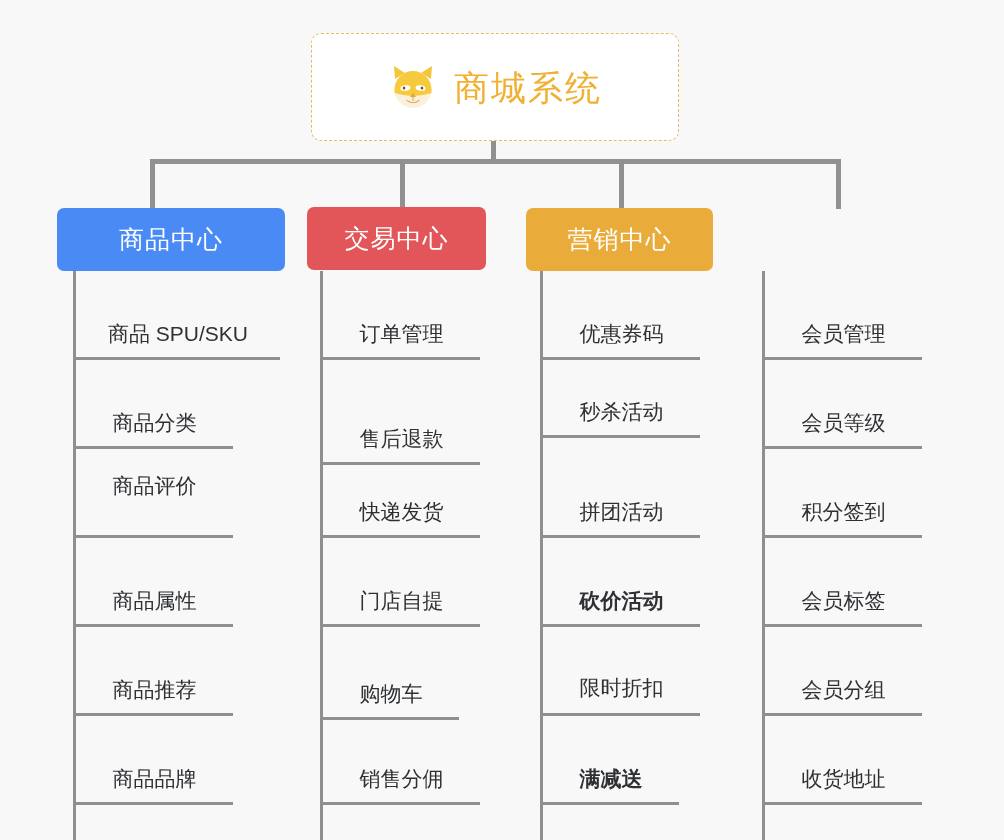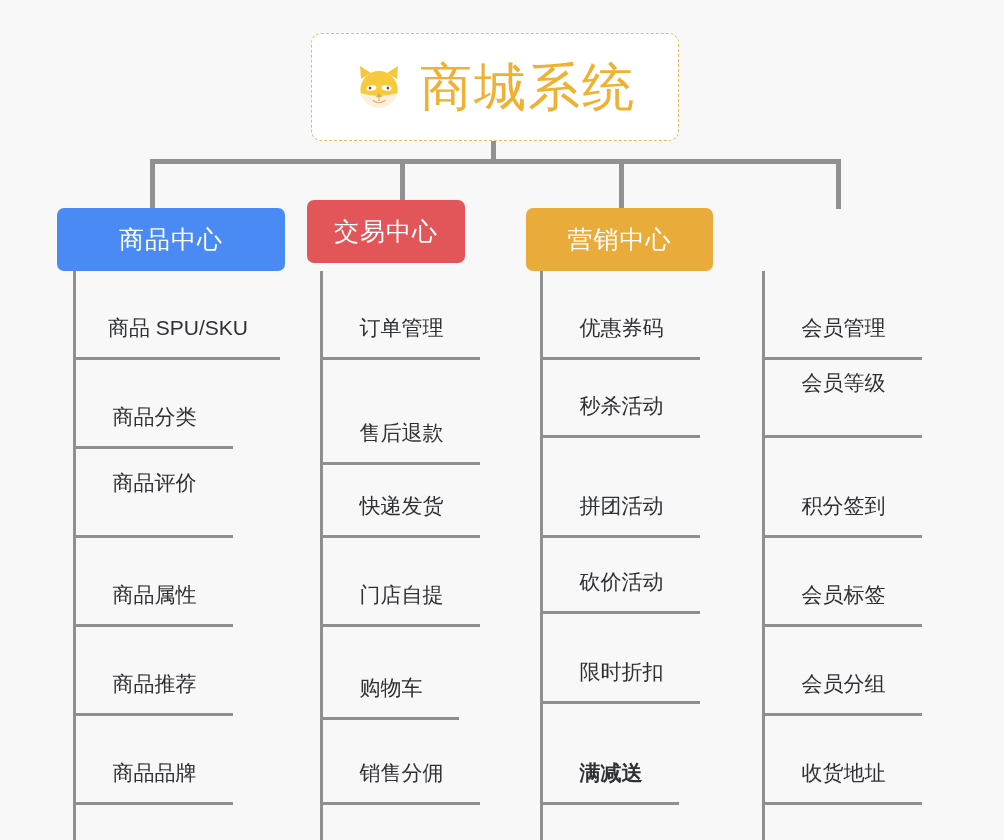--- a/index.html
+++ b/index.html
@@ -35,21 +35,21 @@
     justify-content: center;
     gap: 16px;
   }
   .root-logo {
     width: 50px;
     height: 50px;
     flex: 0 0 auto;
     display: block;
   }
   .root-title {
-    font-size: 52px;
+    font-size: 35px;
     color: #f0b132;
     letter-spacing: 2px;
     line-height: 1;
     white-space: nowrap;
   }
 
   
   .line {
     position: absolute;
     background: #919191;
@@ -84,21 +84,21 @@
     background: #8f8f8f;
   }
   .leaf-item {
     position: absolute;
     left: 3px;
     height: 89px;
     box-sizing: border-box;
     display: flex;
     align-items: flex-end;
     justify-content: center;
-    padding-bottom: 16px;
+    padding-bottom: 10px;
     border-bottom: 3px solid #8f8f8f;
   }
   .leaf-label {
     font-size: 21px;
     color: #2e3033;
     white-space: nowrap;
     line-height: 1.1;
     padding: 0 6px 2px 6px;
   }
 </style>
@@ -134,21 +134,21 @@
   <div class="line h-line" style="left:150px; top:159px; width:691px;"></div>
 
   <div class="line v-line" style="left:150px; top:159px; height:50px;"></div>
   <div class="line v-line" style="left:400px; top:159px; height:50px;"></div>
   <div class="line v-line" style="left:619px; top:159px; height:50px;"></div>
   <div class="line v-line" style="left:836px; top:159px; height:50px;"></div>
 
   <div class="cat-box" style="left:57px; top:208px; width:228px; background:#4A8AF4;">
     <span>商品中心</span>
   </div>
-  <div class="cat-box" style="left:307px; top:200px; width:158px; background:#E2565A;">
+  <div class="cat-box" style="left:307px; top:207px; width:179px; background:#E2565A;">
     <span>交易中心</span>
   </div>
   <div class="cat-box" style="left:526px; top:208px; width:187px; background:#E9AB3A;">
     <span>营销中心</span>
   </div>
 
   <div class="leaf-col" style="left:73px;">
     <div class="leaf-stem" style="height:569px;"></div>
     <div class="leaf-item" style="top:0px;   width:204px;">
         <span class="leaf-label">商品 SPU/SKU</span>
@@ -196,37 +196,37 @@
     <div class="leaf-stem" style="height:569px;"></div>
     <div class="leaf-item" style="top:0px;   width:157px;">
         <span class="leaf-label">优惠券码</span>
       </div>
     <div class="leaf-item" style="top:78px;  width:157px;">
         <span class="leaf-label">秒杀活动</span>
       </div>
     <div class="leaf-item" style="top:178px; width:157px;">
         <span class="leaf-label">拼团活动</span>
       </div>
-    <div class="leaf-item" style="top:254px; width:157px;">
+    <div class="leaf-item" style="top:267px; width:157px;font-weight:bold;">
         <span class="leaf-label">砍价活动</span>
       </div>
-    <div class="leaf-item" style="top:344px; width:157px;">
+    <div class="leaf-item" style="top:356px; width:157px;font-family:Liberation Mono, monospace;">
         <span class="leaf-label">限时折扣</span>
       </div>
     <div class="leaf-item" style="top:445px; width:136px;font-weight:bold;">
         <span class="leaf-label">满减送</span>
       </div>
   </div>
 
   <div class="leaf-col" style="left:762px;">
     <div class="leaf-stem" style="height:569px;"></div>
     <div class="leaf-item" style="top:0px;   width:157px;">
         <span class="leaf-label">会员管理</span>
       </div>
-    <div class="leaf-item" style="top:78px;  width:157px;align-items:center;">
+    <div class="leaf-item" style="top:89px;  width:157px;">
         <span class="leaf-label">会员等级</span>
       </div>
     <div class="leaf-item" style="top:178px; width:157px;">
         <span class="leaf-label">积分签到</span>
       </div>
     <div class="leaf-item" style="top:267px; width:157px;">
         <span class="leaf-label">会员标签</span>
       </div>
     <div class="leaf-item" style="top:356px; width:157px;">
         <span class="leaf-label">会员分组</span>

